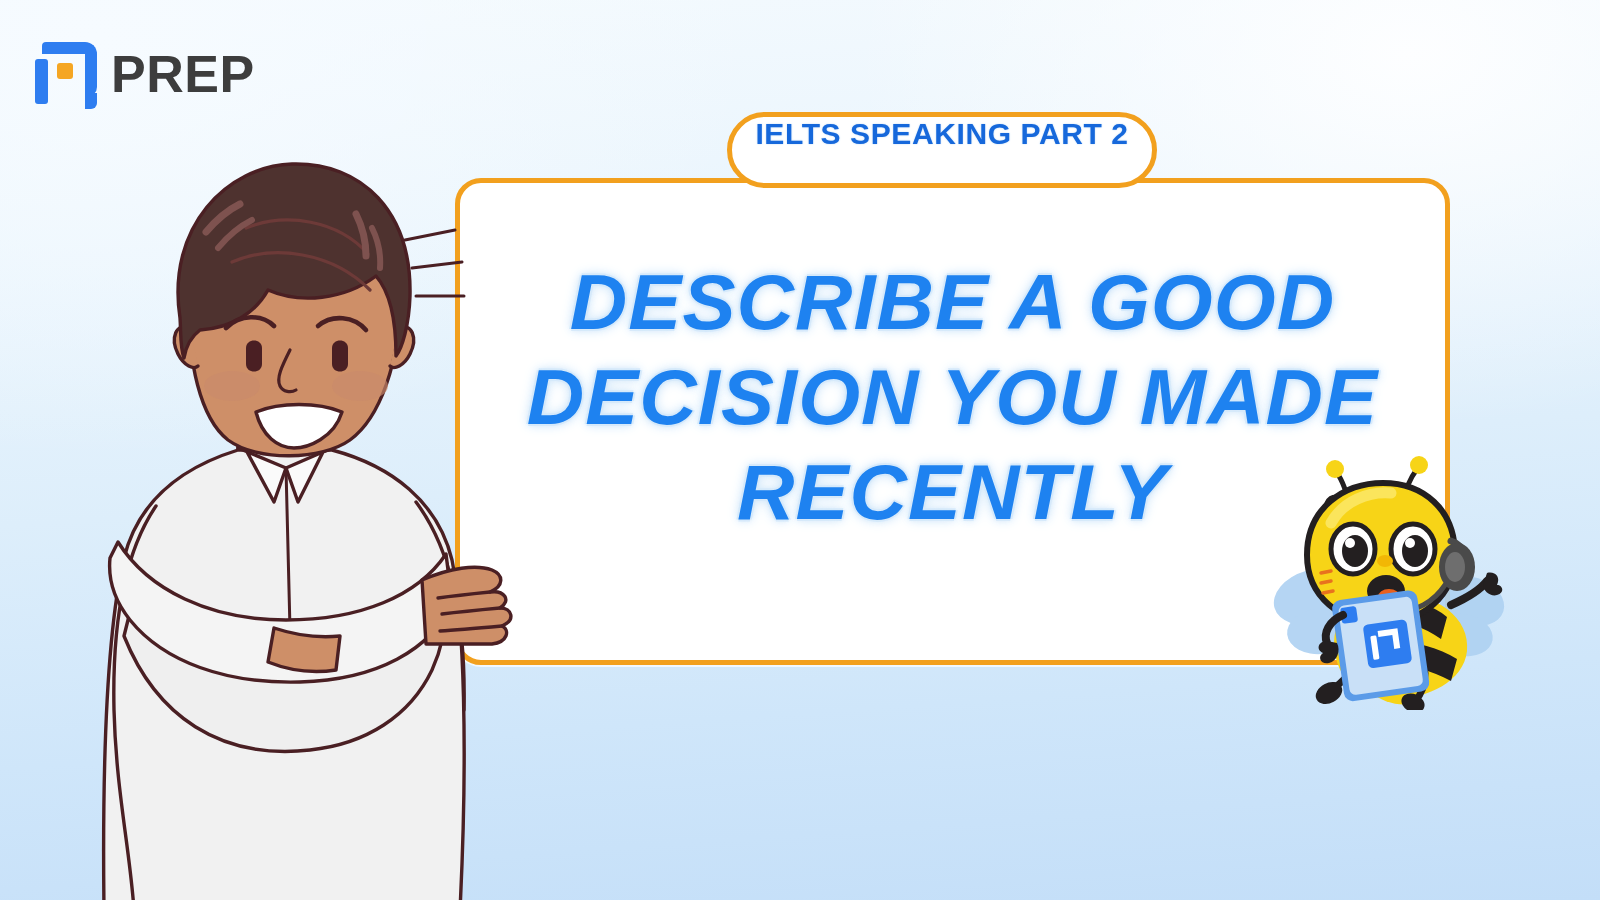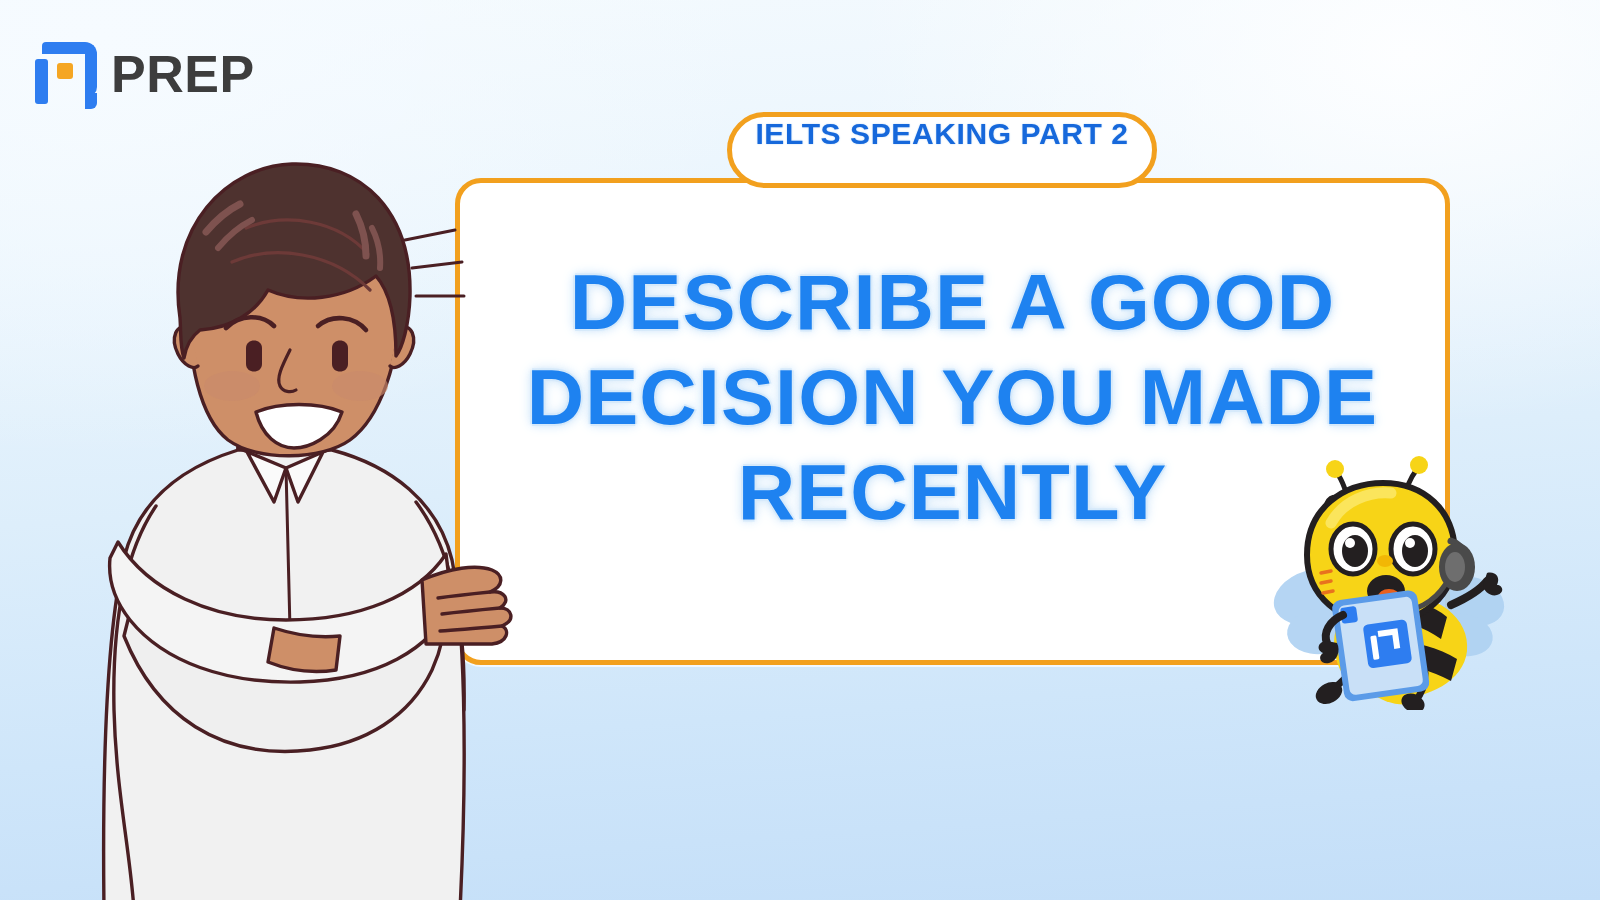--- a/index.html
+++ b/index.html
@@ -53,21 +53,21 @@
   }
   #badge .txt {
     font-size:30px; font-weight:700; color:#1668DB; letter-spacing:0.6px;
     white-space:nowrap;
     text-shadow:0 0 2px #bcd9f5;
   }
 
   
   #title {
     position:absolute; left:470px; top:255px; width:965px;
-    text-align:center; z-index:3; pointer-events:none;
+    text-align:center; z-index:3; pointer-events:none;font-style:italic;
   }
   #title .line {
     font-size:78px; font-weight:700; line-height:1.22;
     color:#1E82F0; letter-spacing:1px;
     transform:scaleX(1.02);
     text-shadow:
        0 0 14px #d5e9fa, 0 0 9px #d5e9fa, 0 0 5px #dcecfb,
        2px 0 0 #d7eafb, -2px 0 0 #d7eafb, 0 2px 0 #d7eafb, 0 -2px 0 #d7eafb;
   }
 

